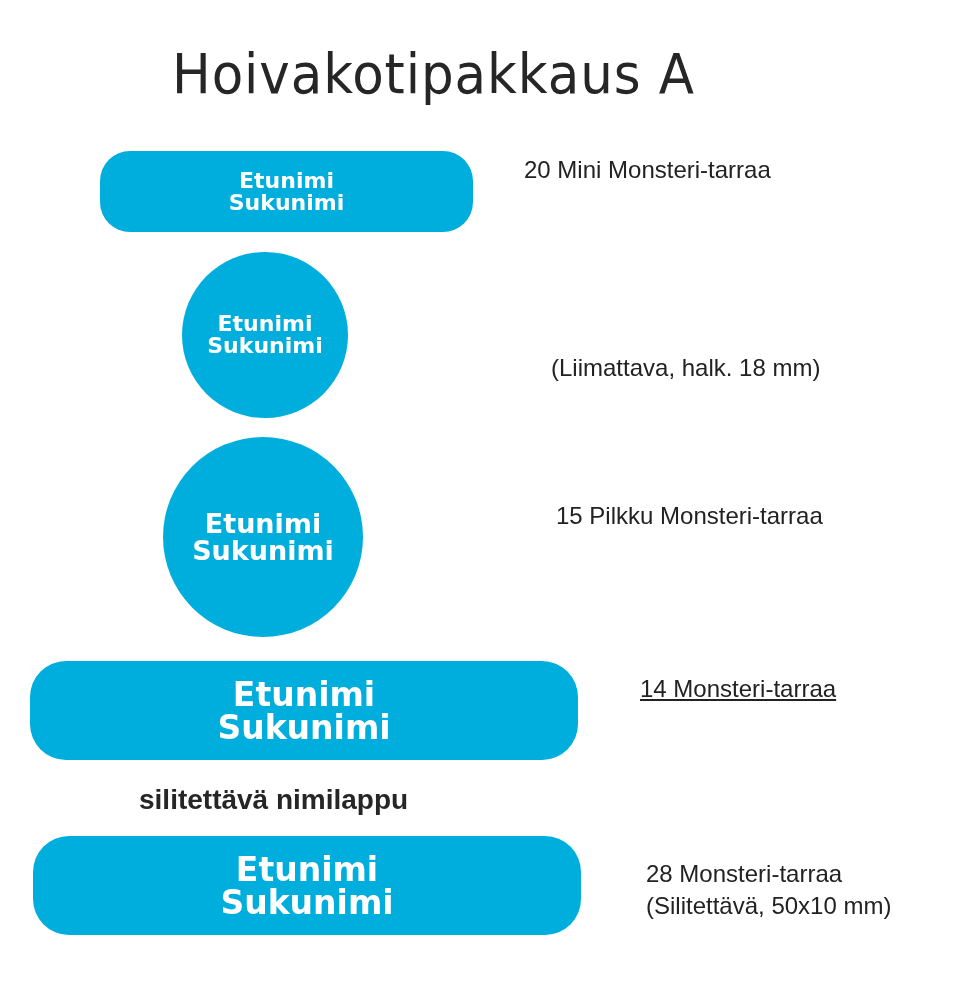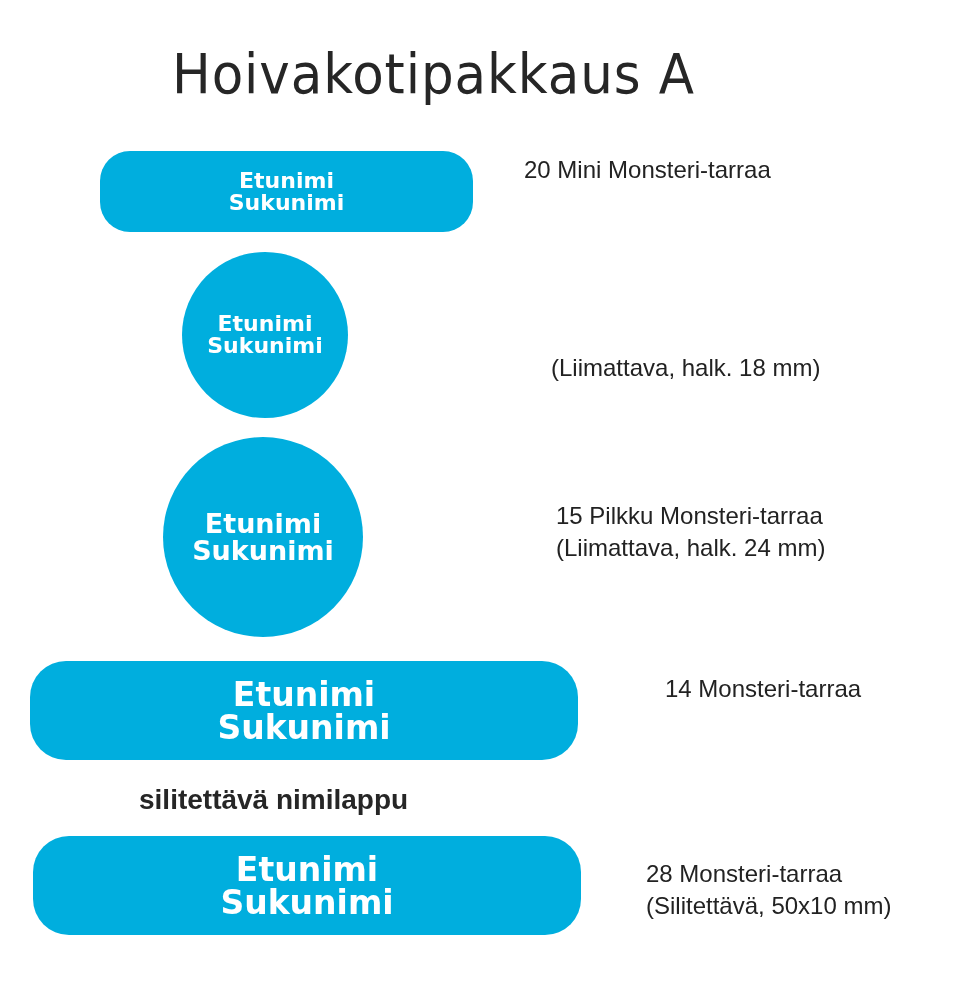--- a/index.html
+++ b/index.html
@@ -48,21 +48,21 @@
       font-family: "Liberation Sans", sans-serif;
       font-size: 24px;
       line-height: 32px;
       color: #222222;
       white-space: nowrap;
     }
     .desc span { display: block; }
     .d1 { left: 524px; top: 154px; }
     .d2 { left: 551px; top: 352px; }
     .d3 { left: 556px; top: 500px; }
-    .d4 { left: 665px; top: 673px; }
+    .d4 { left: 640px; top: 673px; text-decoration: underline; }
     .d5 { left: 646px; top: 858px; }
     .subheading {
       position: absolute;
       left: 139px; top: 784px;
       font-family: Liberation Sans, sans-serif;
       font-weight: bold;
       font-size: 28px;
       color: #262626;
       white-space: nowrap;
     }
@@ -87,21 +87,20 @@
 <div class="desc d2">
   <span>(Liimattava, halk. 18 mm)</span>
 </div>
 
 <div class="sticker s3">
   <span>Etunimi</span>
   <span>Sukunimi</span>
 </div>
 <div class="desc d3">
   <span>15 Pilkku Monsteri-tarraa</span>
-  <span>(Liimattava, halk. 24 mm)</span>
 </div>
 
 <div class="sticker s4">
   <span>Etunimi</span>
   <span>Sukunimi</span>
 </div>
 <div class="desc d4">
   <span>14 Monsteri-tarraa</span>
 </div>
 

